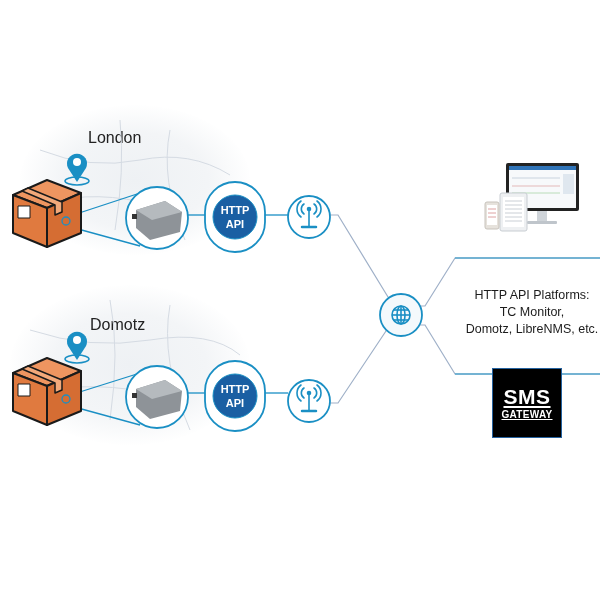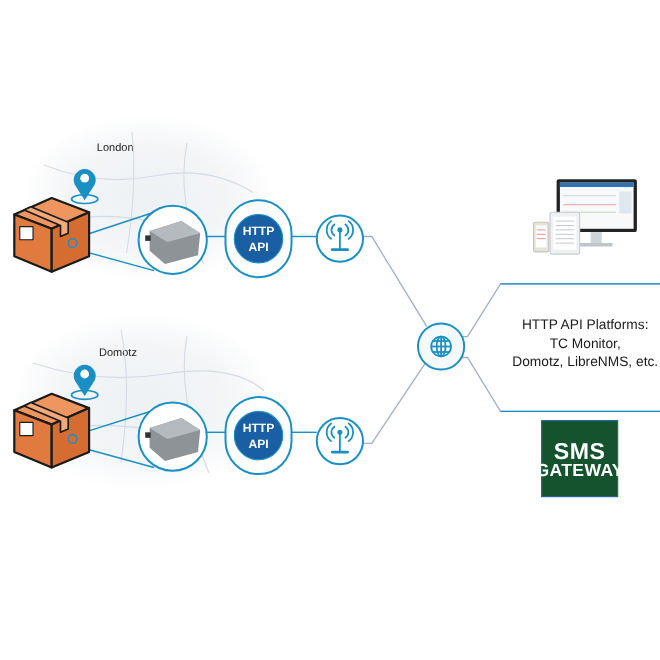--- a/index.html
+++ b/index.html
@@ -1,24 +1,24 @@
 <!DOCTYPE html>
 <html><head>
 <meta charset="utf-8">
 <style>
   html, body { margin:0; padding:0; background:#ffffff; }
   body { width:600px; height:600px; position:relative; overflow:hidden; font-family:"Liberation Sans", sans-serif; }
   .map { position:absolute; border-radius:50%; background:radial-gradient(ellipse at center, #eef1f4 0%, #f3f5f7 45%, rgba(255,255,255,0) 72%); }
-  .map-label { position:absolute; font-size:10px; color:#222; }
+  .map-label { position:absolute; font-size:16px; color:#222; }
   .diagram-svg { position:absolute; left:0; top:0; width:600px; height:600px; }
   .api-label { fill:#fff; font-family:"Liberation Sans", sans-serif; font-weight:bold; font-size:11px; }
   .platform-text { position:absolute; left:462px; top:287px; width:140px; text-align:center; font-size:12.5px; line-height:17px; color:#1c1c1c; font-family:"Liberation Sans", sans-serif; }
-  .sms-box { position:absolute; left:492px; top:382px; width:70px; height:70px; background:#14532d; box-shadow:inset 0 0 0 1px #25629f; display:flex; flex-direction:column; align-items:center; justify-content:center; color:#fff; }
+  .sms-box { position:absolute; left:492px; top:368px; width:70px; height:70px; background:#000000; box-shadow:inset 0 0 0 1px #25629f; display:flex; flex-direction:column; align-items:center; justify-content:center; color:#fff;text-decoration:underline; }
   .sms-big { font-weight:bold; font-size:21px; line-height:22px; letter-spacing:0.5px; }
-  .sms-small { font-weight:bold; font-size:16px; line-height:13px; letter-spacing:0.3px; }
+  .sms-small { font-weight:bold; font-size:10px; line-height:13px; letter-spacing:0.3px; }
 </style>
 </head>
 <body>
 
 <div class="map" style="left:20px;top:105px;width:230px;height:150px;"></div>
 <div class="map" style="left:10px;top:285px;width:240px;height:160px;"></div>
 
 <div class="map-label" style="left:88px;top:129px;">London</div>
 <div class="map-label" style="left:90px;top:316px;">Domotz</div>
 

